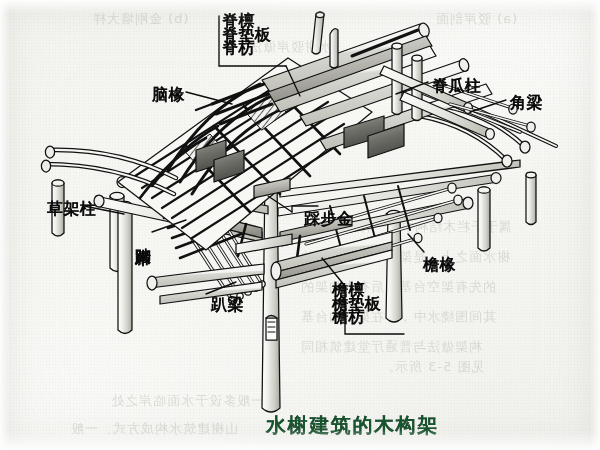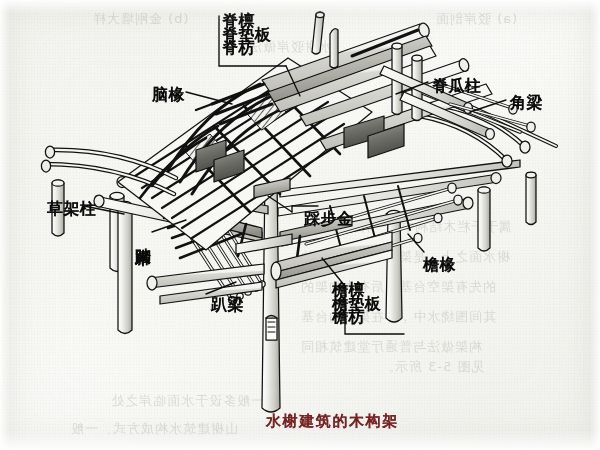--- a/index.html
+++ b/index.html
@@ -95,24 +95,24 @@
   .lbl.vert {
     writing-mode: vertical-rl;
     text-orientation: upright;
     line-height: 12px;
     letter-spacing: 1px;
   }
   .lbl.stack span { display: block; }
 
   .caption {
     position: absolute;
-    color: #7f1d1d;
+    color: #14532d;
     font-family: "DejaVu Sans", "Liberation Sans", sans-serif;
     font-weight: 700;
-    font-size: 15px;
+    font-size: 20px;
     letter-spacing: 1.6px;
     white-space: nowrap;
     text-shadow: 0 0 .6px rgba(0,0,0,.6);
   }
 </style>
 </head>
 <body>
 
 <div id="page">
 

